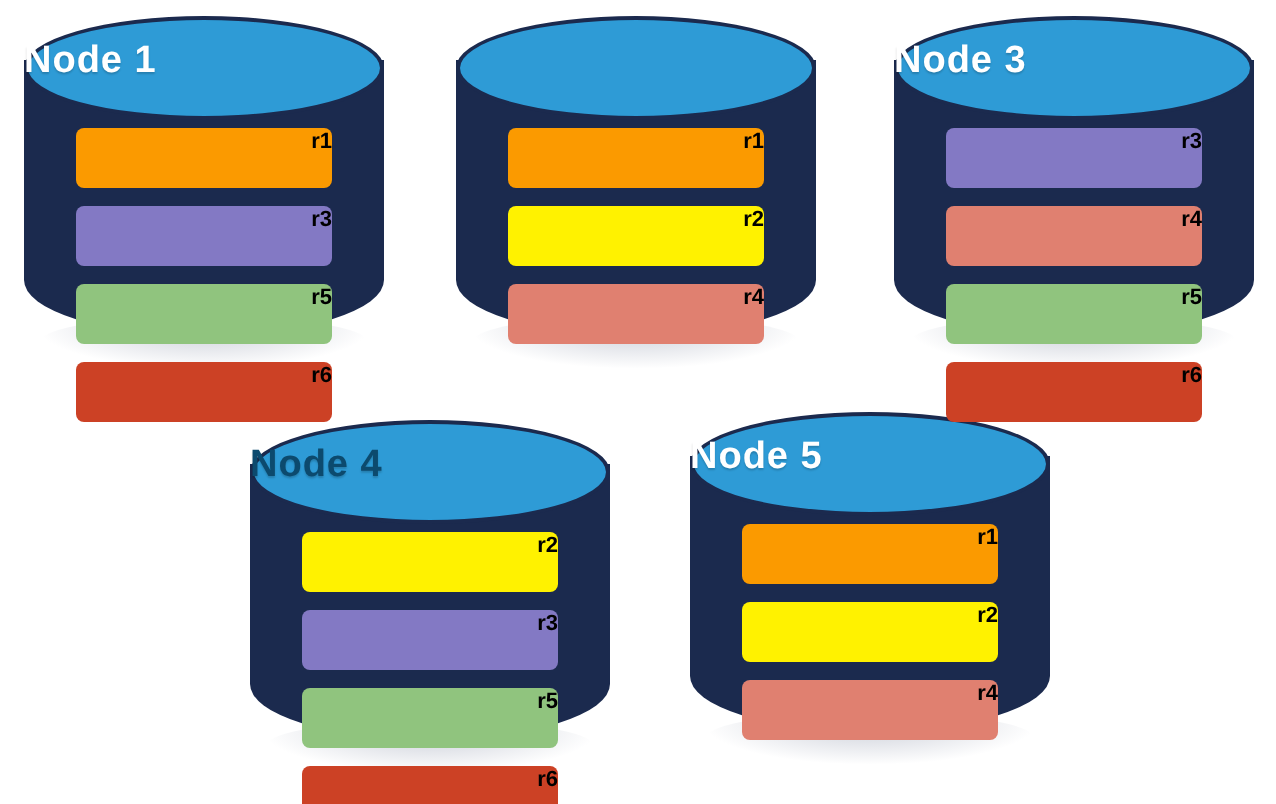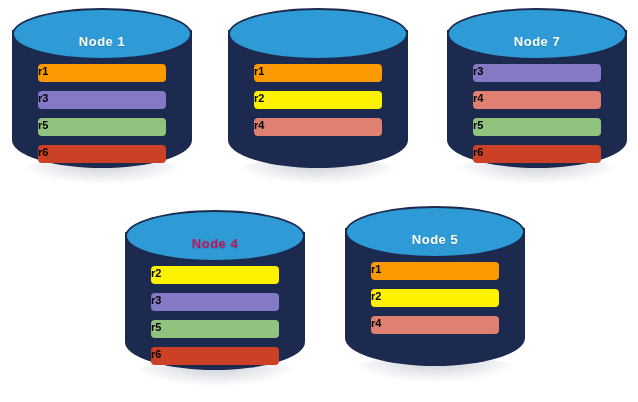--- a/index.html
+++ b/index.html
@@ -60,46 +60,44 @@
     background: radial-gradient(ellipse at 50% 20%, rgba(120,130,155,0.40) 0%, rgba(255,255,255,0) 72%);
     border-radius: 50%;
     pointer-events: none;
   }
 
   .node-label {
     position: absolute;
     left: 0;
     top: 12px;
     width: 180px;
-    text-align: center;
     color: #ffffff;
-    font-size: 13px;
+    font-size: 19px;
     font-weight: bold;
     letter-spacing: 0.5px;
     z-index: 4;
     text-shadow: 0 1px 1px rgba(0,0,0,0.18);
-    margin-top: 14px;
   }
 
   .rows {
     position: absolute;
     left: 26px;
     top: 56px;
     width: 128px;
     z-index: 3;
   }
   .row {
-    height: 18px;
+    height: 30px;
     margin-bottom: 9px;
     border-radius: 4px;
     color: #000000;
     font-size: 11px;
     font-weight: bold;
     line-height: 14px;
-    text-align: left;
+    text-align: right;
   }
 </style>
 </head>
 <body style="background: rgb(255, 255, 255);">
 
 <div id="diagram">
     <div class="node" style="left: 12px; top: 8px;">
       <div class="cyl-shadow"></div>
       <div class="cyl-body" style="background: rgb(27, 42, 78);"></div>
       <div class="cyl-top" style="background: rgb(46, 155, 214); border-color: rgb(27, 42, 78);"></div>
@@ -118,33 +116,33 @@
       <div class="rows">
         <div class="row" style="background: rgb(251, 154, 0); color: rgb(0, 0, 0);">r1</div>
         <div class="row" style="background: rgb(255, 242, 0); color: rgb(0, 0, 0);">r2</div>
         <div class="row" style="background: rgb(224, 128, 112); color: rgb(0, 0, 0);">r4</div>
       </div>
     </div>
     <div class="node" style="left: 447px; top: 8px;">
       <div class="cyl-shadow"></div>
       <div class="cyl-body" style="background: rgb(27, 42, 78);"></div>
       <div class="cyl-top" style="background: rgb(46, 155, 214); border-color: rgb(27, 42, 78);"></div>
-      <div class="node-label" style="color: rgb(255, 255, 255);">Node  7</div>
+      <div class="node-label" style="color: rgb(255, 255, 255);">Node  3</div>
       <div class="rows">
         <div class="row" style="background: rgb(131, 121, 196); color: rgb(0, 0, 0);">r3</div>
         <div class="row" style="background: rgb(224, 128, 112); color: rgb(0, 0, 0);">r4</div>
         <div class="row" style="background: rgb(144, 196, 126); color: rgb(0, 0, 0);">r5</div>
         <div class="row" style="background: rgb(204, 65, 37); color: rgb(0, 0, 0);">r6</div>
       </div>
     </div>
     <div class="node" style="left: 125px; top: 210px;">
       <div class="cyl-shadow"></div>
       <div class="cyl-body" style="background: rgb(27, 42, 78);"></div>
       <div class="cyl-top" style="background: rgb(46, 155, 214); border-color: rgb(27, 42, 78);"></div>
-      <div class="node-label" style="color: #be185d;">Node  4</div>
+      <div class="node-label" style="color: #0c4a6e;">Node  4</div>
       <div class="rows">
         <div class="row" style="background: rgb(255, 242, 0); color: rgb(0, 0, 0);">r2</div>
         <div class="row" style="background: rgb(131, 121, 196); color: rgb(0, 0, 0);">r3</div>
         <div class="row" style="background: rgb(144, 196, 126); color: rgb(0, 0, 0);">r5</div>
         <div class="row" style="background: rgb(204, 65, 37); color: rgb(0, 0, 0);">r6</div>
       </div>
     </div>
     <div class="node" style="left: 345px; top: 206px;">
       <div class="cyl-shadow"></div>
       <div class="cyl-body" style="background: rgb(27, 42, 78);"></div>

